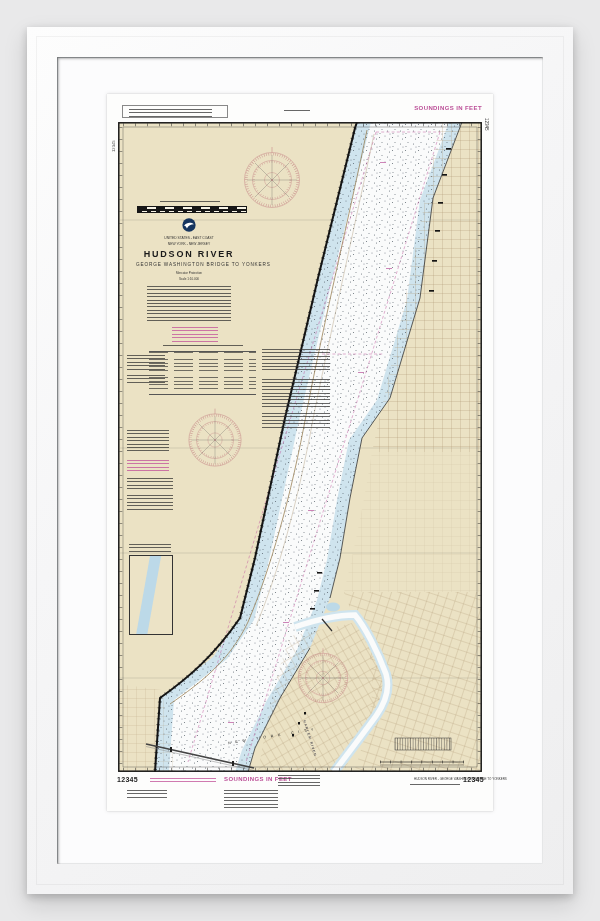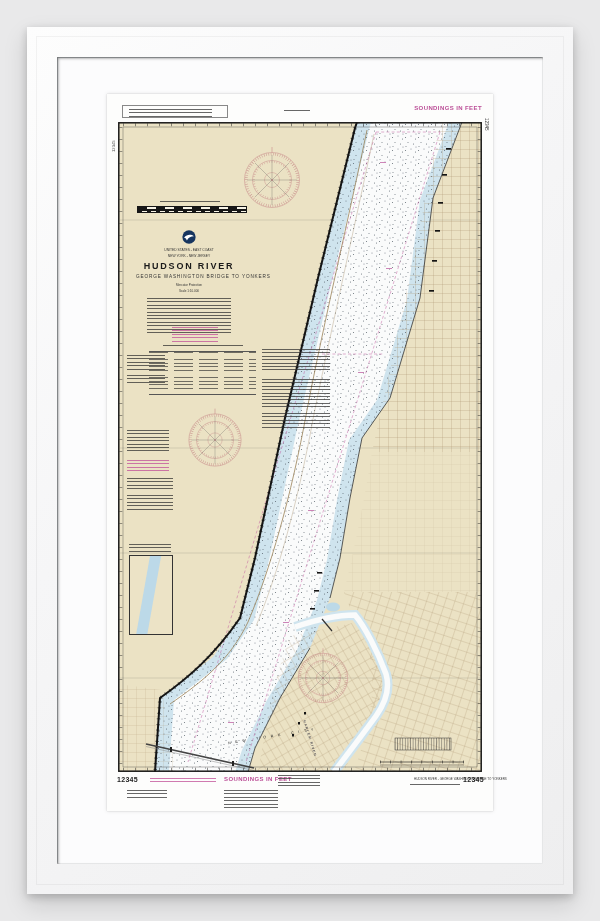--- a/index.html
+++ b/index.html
@@ -20,21 +20,21 @@
   .sk{background-image:repeating-linear-gradient(180deg,rgba(45,45,45,.72) 0 .9px,transparent .9px 3.4px);}
   .skm{background-image:repeating-linear-gradient(180deg,rgba(195,85,155,.78) 0 .9px,transparent .9px 3.4px);}
   .magenta{color:#bb4f97;}
   .b{font-weight:bold;}
   .num{font-size:7px;font-weight:bold;color:#1d1d1d;letter-spacing:.3px;}
   .t6{font-size:6px;}
   .c55{font-size:6px;transform:scale(.55);transform-origin:50% 0;white-space:nowrap;}
   .c50{font-size:6px;transform:scale(.5);transform-origin:50% 0;white-space:nowrap;color:#444;}
   .c78{font-size:6px;transform:scale(.78);transform-origin:50% 0;letter-spacing:1.1px;white-space:nowrap;}
   .r50{font-size:6px;transform:scale(.5);transform-origin:100% 0;white-space:nowrap;color:#3a3a3a;}
-  #title-block{position:absolute;left:121px;top:230px;width:136px;height:112px;}
+  #title-block{position:absolute;left:121px;top:218px;width:136px;height:112px;}
   #title-block>div{position:absolute;left:0;width:136px;text-align:center;color:#333;}
   .tbl{border-top:.8px solid #555;border-bottom:.8px solid #555;
     background-image:repeating-linear-gradient(90deg,rgba(235,226,196,0) 0 19px,#ebe2c4 19px 25px),
       repeating-linear-gradient(180deg,rgba(45,45,45,.65) 0 .8px,transparent .8px 3.6px);}
   .insetmap{border:.8px solid #333;background:#ece3c6;overflow:hidden;}
   .insetband{position:absolute;left:13px;top:-5px;width:11px;height:90px;background:#bcd9e8;transform:rotate(10deg);}
   .scalebar{background:repeating-linear-gradient(90deg,#161616 0 9px,#f7f3e6 9px 18px);border:.6px solid #161616;}
   .scalebar2{background:repeating-linear-gradient(90deg,#161616 0 4.5px,#f7f3e6 4.5px 9px);border:.5px solid #161616;}
   .vnum{font-size:6px;color:#333;white-space:nowrap;}
 </style>

